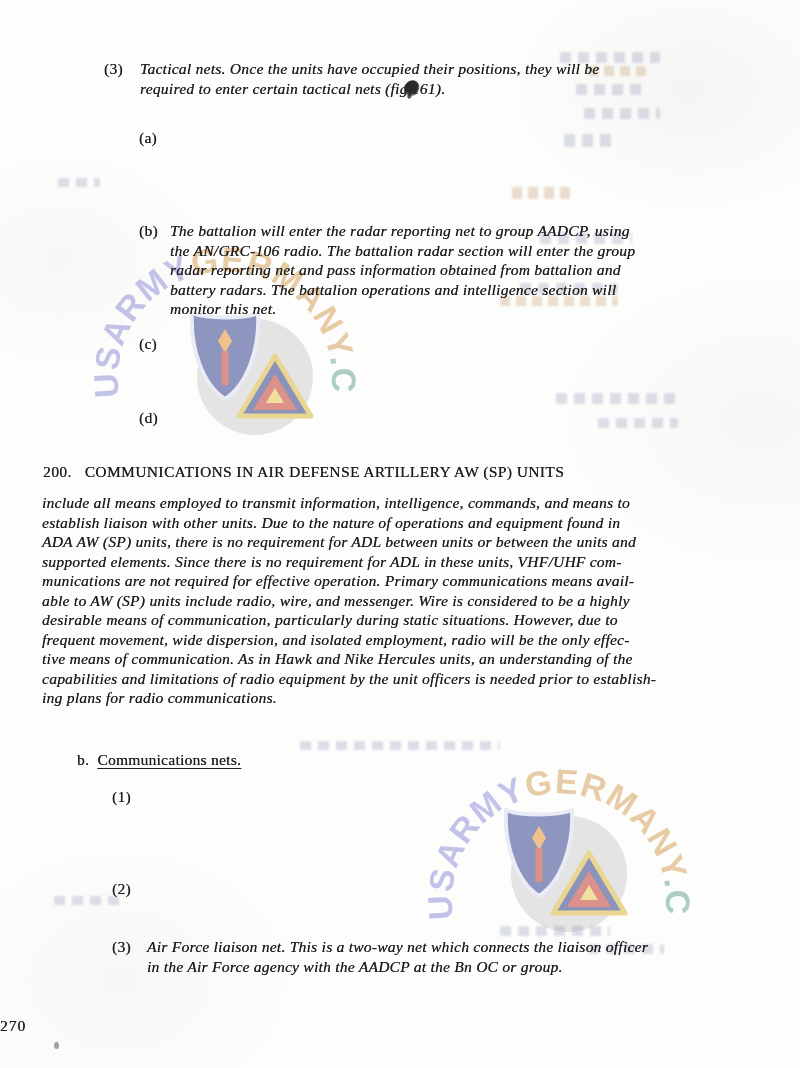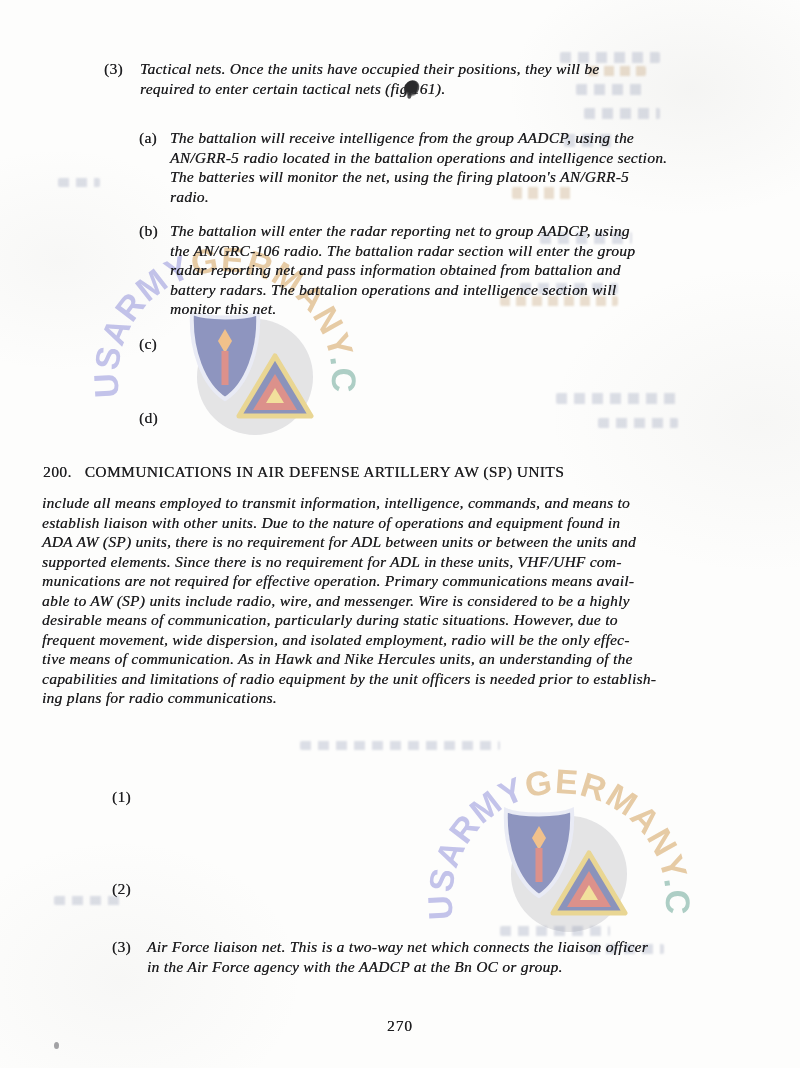--- a/index.html
+++ b/index.html
@@ -20,21 +20,21 @@
   .txt{position:absolute;font-size:15.4px;line-height:19.5px;letter-spacing:.3px;
        text-shadow:.25px 0 0 rgba(25,25,28,.85);}
   .lines{white-space:pre-line;font-style:italic;}
   .row{display:flex;}
   .lbl{flex:0 0 36px;white-space:pre;}
   .lbl.sm{flex:0 0 31px;}
   .lbl.md{flex:0 0 35px;}
   .inline-pre{white-space:pre;}
   .und{text-decoration:underline;text-underline-offset:3px;text-decoration-thickness:1.2px;}
   .heading{letter-spacing:.45px;}
-  .pagenum{position:absolute;left:0;width:800px;text-align:center;font-size:15.4px;
+  .pagenum{position:absolute;left:0;width:800px;font-size:15.4px;
            letter-spacing:1px;text-shadow:.25px 0 0 rgba(25,25,28,.85);}
   
   .wm{position:absolute;pointer-events:none;}
   .wm text{font-family:"Liberation Sans", sans-serif;font-weight:bold;
            font-size:34px;letter-spacing:1.2px;opacity:.5;}
   
   .bleed{position:absolute;pointer-events:none;border-radius:2px;filter:blur(1.1px);
     background:repeating-linear-gradient(90deg, rgba(125,135,168,.26) 0 11px, rgba(125,135,168,0) 11px 18px);}
   .bleed.warm{background:repeating-linear-gradient(90deg, rgba(190,150,100,.30) 0 10px, rgba(190,150,100,0) 10px 16px);}
   
@@ -112,24 +112,20 @@
 
   <div class="txt row" style="left:104px;top:59px;width:640px">
     <span class="lbl">(3)</span>
     <span class="lines">Tactical nets.  Once the units have occupied their positions, they will be
 required to enter certain tactical nets (fig 161).</span>
   </div>
   <span class="blot"></span>
 
   <div class="txt row" style="left:139px;top:128px;width:645px">
     <span class="lbl sm">(a)</span>
-    <span class="lines">The battalion will receive intelligence from the group AADCP, using the
-AN/GRR-5 radio located in the battalion operations and intelligence section.
-The batteries will monitor the net, using the firing platoon's AN/GRR-5
-radio.</span>
   </div>
   <div class="txt row" style="left:139px;top:221px;width:645px">
     <span class="lbl sm">(b)</span>
     <span class="lines">The battalion will enter the radar reporting net to group AADCP,  using
 the AN/GRC-106 radio.  The battalion radar section will enter the group
 radar reporting net and pass information obtained from battalion and
 battery radars.  The battalion operations and intelligence section will
 monitor this net.</span>
   </div>
   <div class="txt row" style="left:139px;top:334px;width:650px">
@@ -150,20 +146,23 @@
 supported elements.  Since there is no requirement for ADL in these units, VHF/UHF com-
 munications are not required for effective operation.  Primary communications means avail-
 able to AW (SP) units include radio, wire, and messenger.  Wire is considered to be a highly
 desirable means of communication, particularly during static situations.  However, due to
 frequent movement, wide dispersion, and isolated employment, radio will be the only effec-
 tive means of communication.  As in Hawk and Nike Hercules units, an understanding of the
 capabilities and limitations of radio equipment by the unit officers is needed prior to establish-
 ing plans for radio communications.</div>
   </div>
 
+  <div class="txt" style="left:77px;top:750px;width:400px">
+    <span class="inline-pre">b.</span><span class="inline-pre">  </span><span class="und">Communications nets.</span>
+  </div>
 
   <div class="txt row" style="left:112px;top:787px;width:660px">
     <span class="lbl md">(1)</span>
   </div>
   <div class="txt row" style="left:112px;top:879px;width:660px">
     <span class="lbl md">(2)</span>
   </div>
   <div class="txt row" style="left:112px;top:937px;width:670px">
     <span class="lbl md">(3)</span>
     <span class="lines">Air Force liaison net.  This is a two-way net which connects the liaison officer

